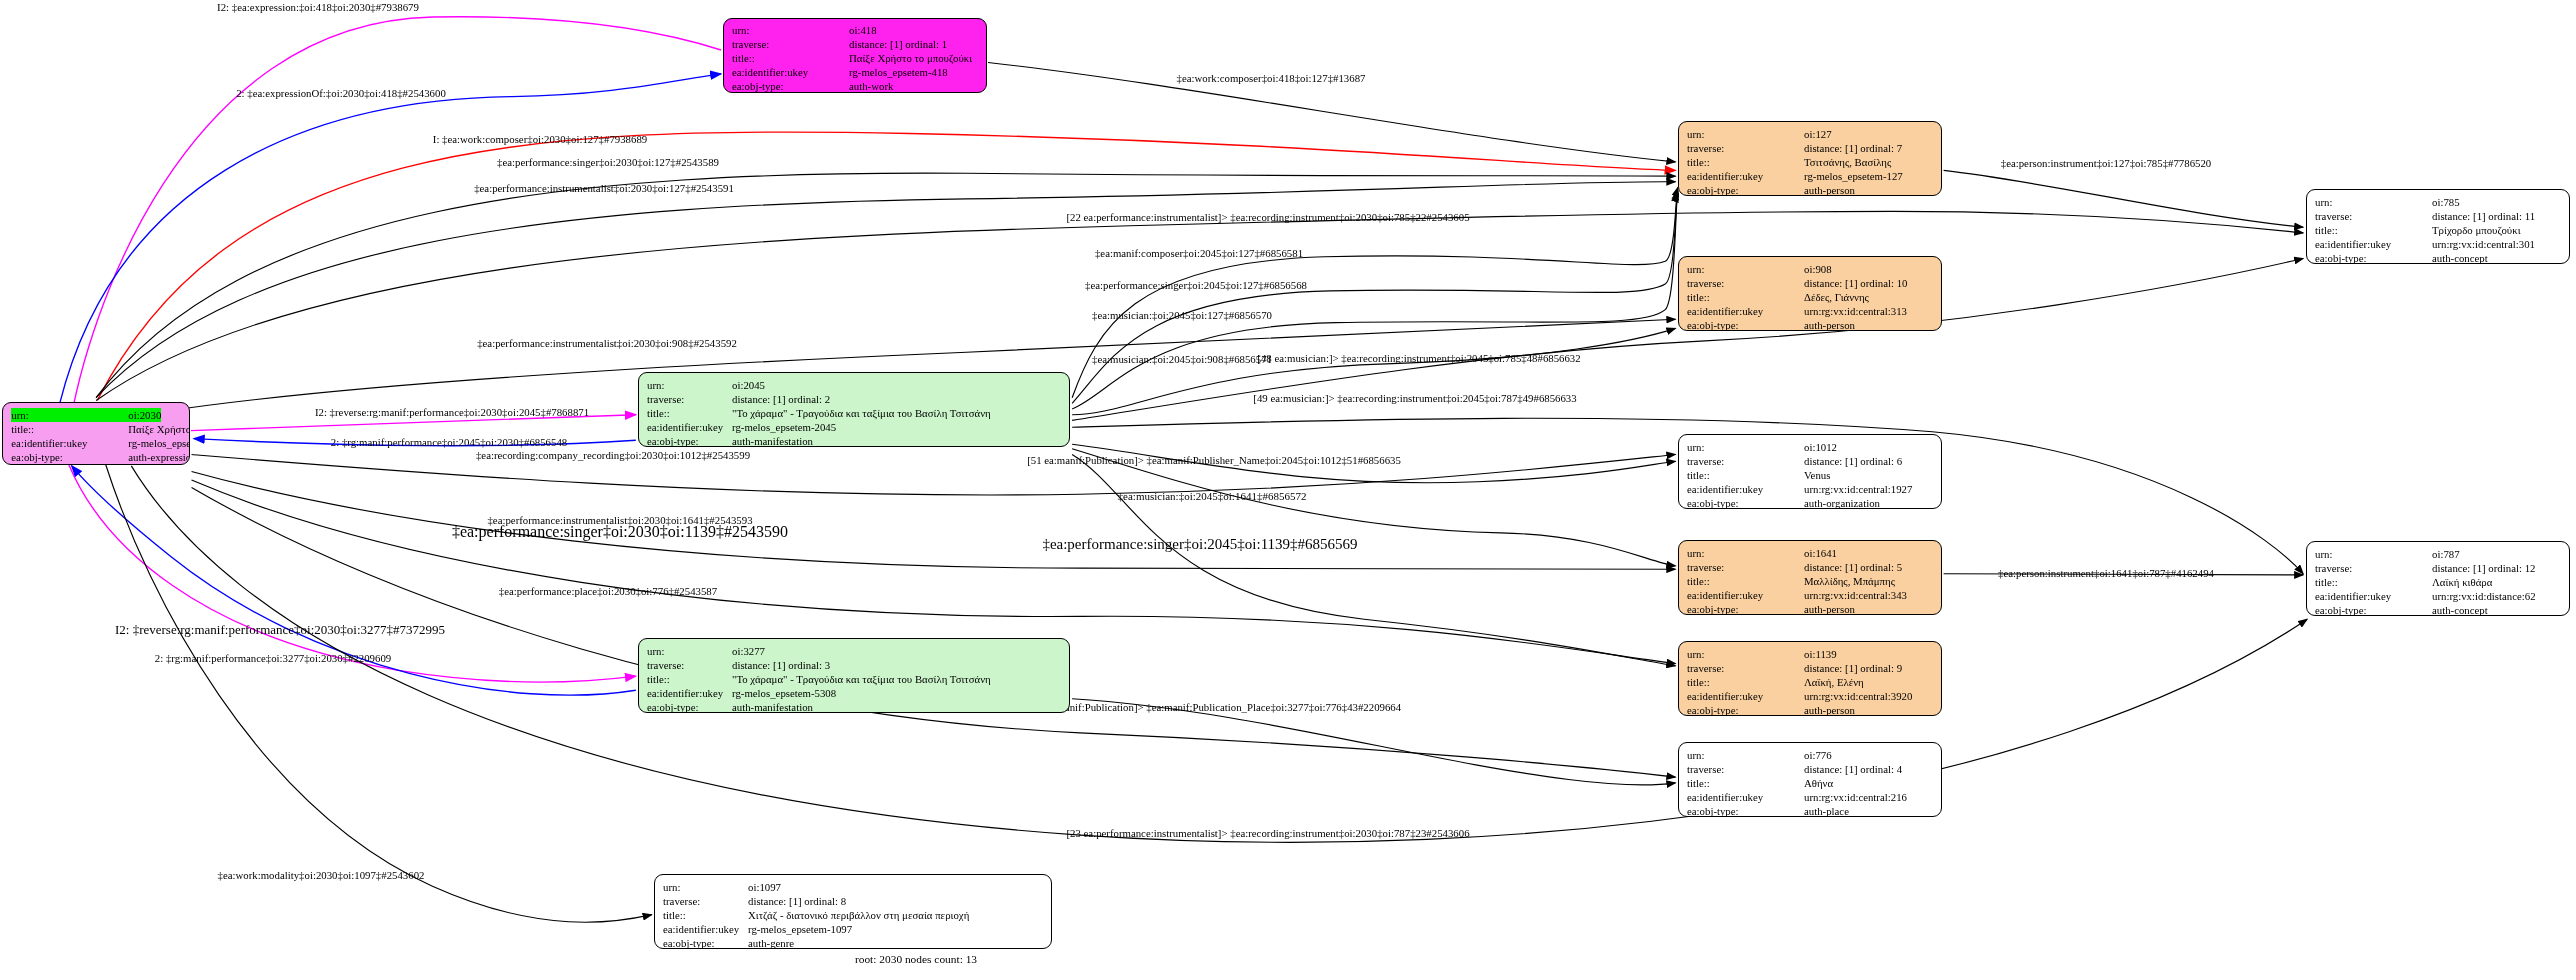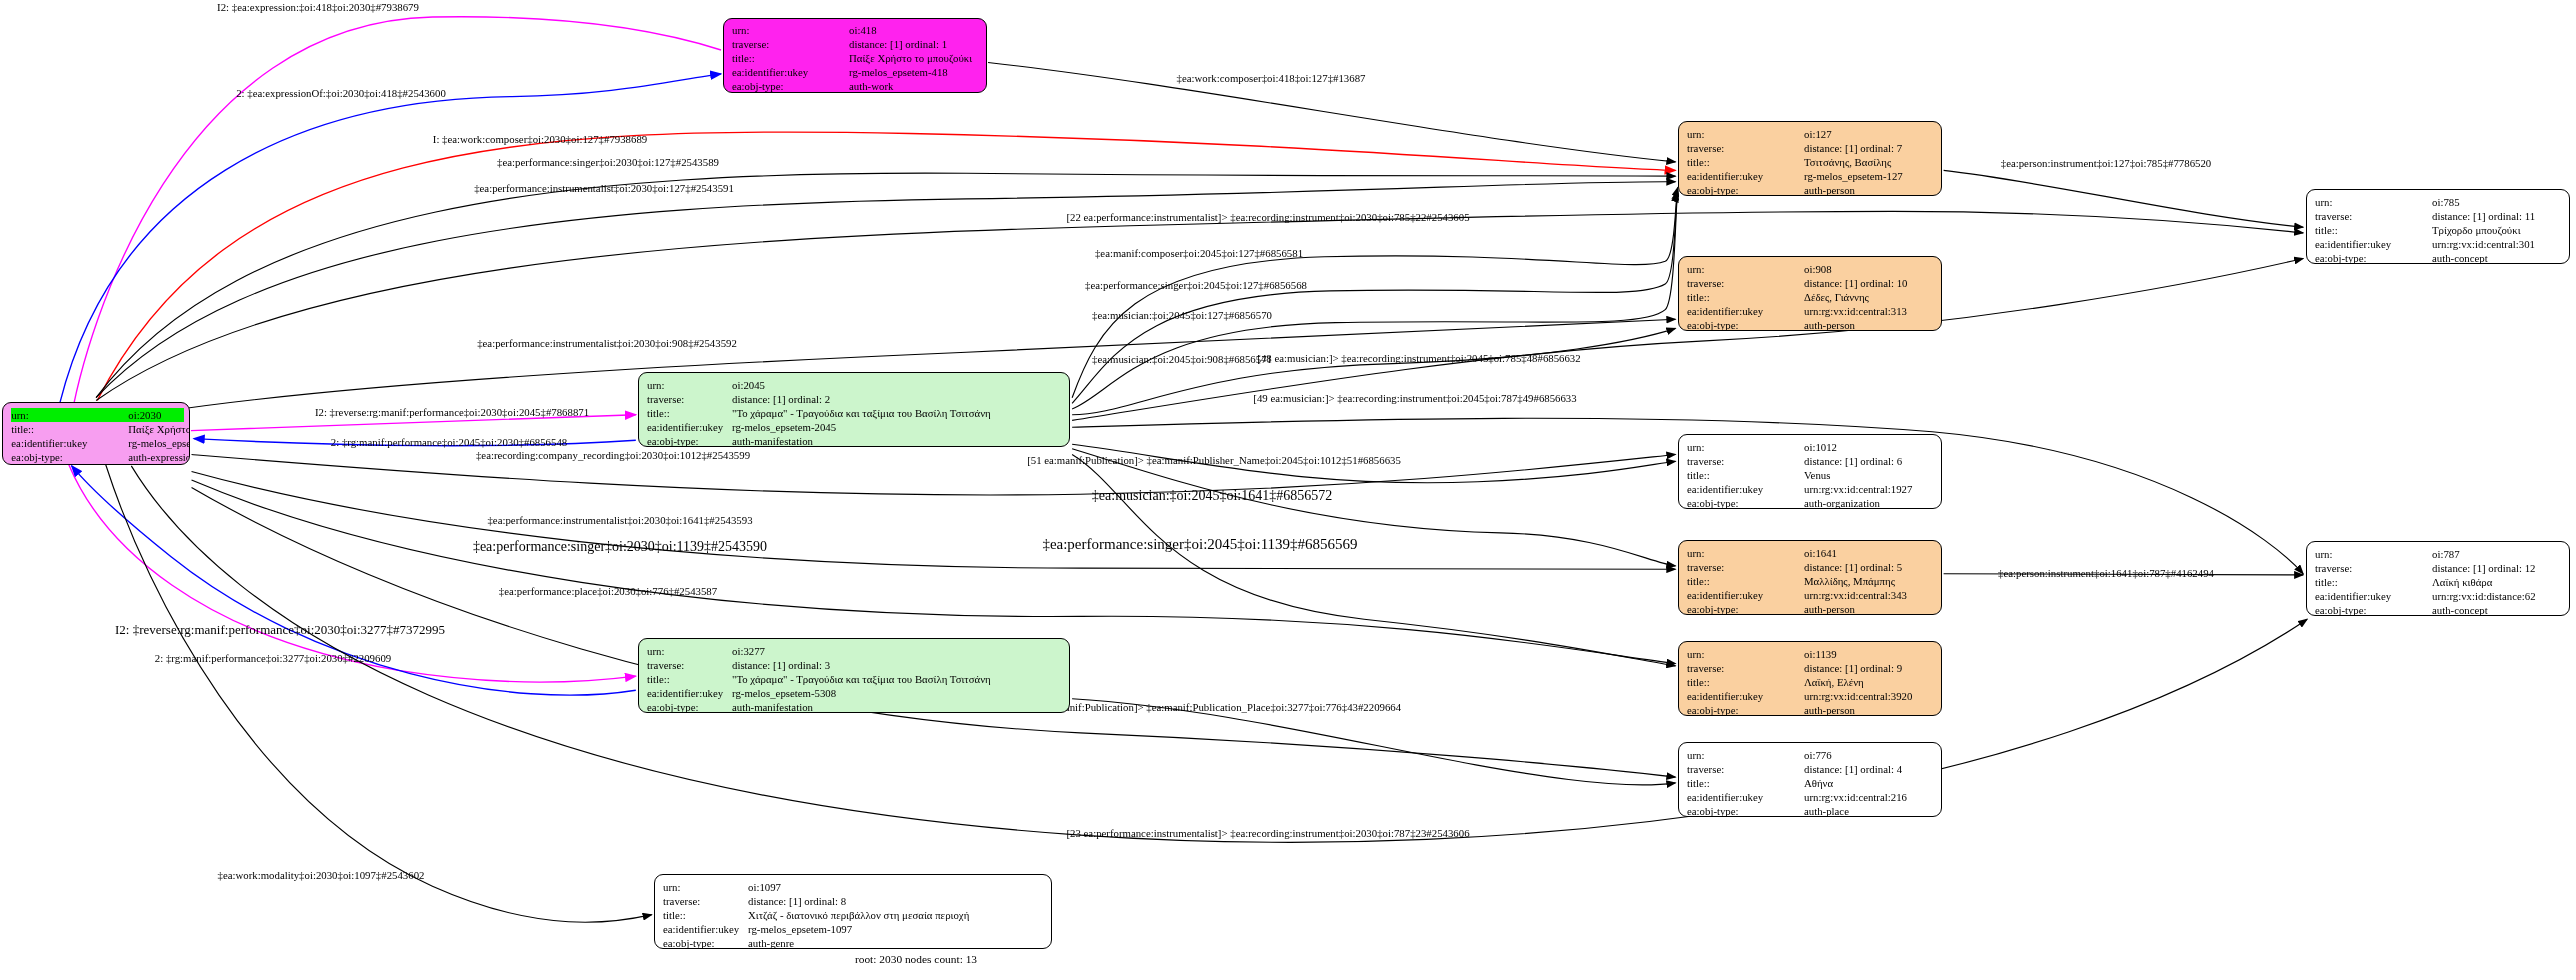--- a/index.html
+++ b/index.html
@@ -81,40 +81,40 @@
       <div class="elabel" style="left: 1268px; top: 217px; font-size: 10.8px;">[22 ea:performance:instrumentalist]&gt; ‡ea:recording:instrument‡oi:2030‡oi:785‡22#2543605</div>
       <div class="elabel" style="left: 1199px; top: 253px; font-size: 10.8px;">‡ea:manif:composer‡oi:2045‡oi:127‡#6856581</div>
       <div class="elabel" style="left: 1196px; top: 285px; font-size: 10.8px;">‡ea:performance:singer‡oi:2045‡oi:127‡#6856568</div>
       <div class="elabel" style="left: 1182px; top: 315px; font-size: 10.8px;">‡ea:musician:‡oi:2045‡oi:127‡#6856570</div>
       <div class="elabel" style="left: 1182px; top: 359px; font-size: 10.8px;">‡ea:musician:‡oi:2045‡oi:908‡#6856571</div>
       <div class="elabel" style="left: 607px; top: 343px; font-size: 10.8px;">‡ea:performance:instrumentalist‡oi:2030‡oi:908‡#2543592</div>
       <div class="elabel" style="left: 452px; top: 412px; font-size: 10.8px;">I2: ‡reverse:rg:manif:performance‡oi:2030‡oi:2045‡#7868871</div>
       <div class="elabel" style="left: 449px; top: 442px; font-size: 10.8px;">2: ‡rg:manif:performance‡oi:2045‡oi:2030‡#6856548</div>
       <div class="elabel" style="left: 613px; top: 455px; font-size: 10.8px;">‡ea:recording:company_recording‡oi:2030‡oi:1012‡#2543599</div>
       <div class="elabel" style="left: 1214px; top: 460px; font-size: 10.8px;">[51 ea:manif:Publication]&gt; ‡ea:manif:Publisher_Name‡oi:2045‡oi:1012‡51#6856635</div>
-      <div class="elabel" style="left: 1212px; top: 496px; font-size: 14px;">‡ea:musician:‡oi:2045‡oi:1641‡#6856572</div>
+      <div class="elabel" style="left: 1212px; top: 496px; font-size: 11px;">‡ea:musician:‡oi:2045‡oi:1641‡#6856572</div>
       <div class="elabel" style="left: 620px; top: 520px; font-size: 10.8px;">‡ea:performance:instrumentalist‡oi:2030‡oi:1641‡#2543593</div>
-      <div class="elabel" style="left: 620px; top: 547px; font-size: 14px;">‡ea:performance:singer‡oi:2030‡oi:1139‡#2543590</div>
+      <div class="elabel" style="left: 620px; top: 532px; font-size: 16px;">‡ea:performance:singer‡oi:2030‡oi:1139‡#2543590</div>
       <div class="elabel" style="left: 1200px; top: 544px; font-size: 15px;">‡ea:performance:singer‡oi:2045‡oi:1139‡#6856569</div>
       <div class="elabel" style="left: 608px; top: 591px; font-size: 10.8px;">‡ea:performance:place‡oi:2030‡oi:776‡#2543587</div>
       <div class="elabel" style="left: 280px; top: 630px; font-size: 13px;">I2: ‡reverse:rg:manif:performance‡oi:2030‡oi:3277‡#7372995</div>
       <div class="elabel" style="left: 273px; top: 658px; font-size: 10.8px;">2: ‡rg:manif:performance‡oi:3277‡oi:2030‡#2209609</div>
       <div class="elabel" style="left: 1214px; top: 707px; font-size: 10.8px;">[43 ea:manif:Publication]&gt; ‡ea:manif:Publication_Place‡oi:3277‡oi:776‡43#2209664</div>
       <div class="elabel" style="left: 1419px; top: 358px; font-size: 10.8px;">[48 ea:musician:]&gt; ‡ea:recording:instrument‡oi:2045‡oi:785‡48#6856632</div>
       <div class="elabel" style="left: 1415px; top: 398px; font-size: 10.8px;">[49 ea:musician:]&gt; ‡ea:recording:instrument‡oi:2045‡oi:787‡49#6856633</div>
       <div class="elabel" style="left: 2106px; top: 163px; font-size: 10.8px;">‡ea:person:instrument‡oi:127‡oi:785‡#7786520</div>
       <div class="elabel" style="left: 2106px; top: 573px; font-size: 10.8px;">‡ea:person:instrument‡oi:1641‡oi:787‡#4162494</div>
       <div class="elabel" style="left: 1268px; top: 833px; font-size: 10.8px;">[23 ea:performance:instrumentalist]&gt; ‡ea:recording:instrument‡oi:2030‡oi:787‡23#2543606</div>
       <div class="elabel" style="left: 321px; top: 875px; font-size: 10.8px;">‡ea:work:modality‡oi:2030‡oi:1097‡#2543602</div>
     </div>
   <div id="nodes">
       <div class="node n-pink" style="left: 2.3px; top: 402px; width: 188px; height: 63px; font-size: 10.8px;">
         <div class="row urnrow">
           <span class="k hl" style="width: 117px;">urn:</span>
-          <span class="v hl" style="padding-right: 23px;">oi:2030</span>
+          <span class="v hl" style="">oi:2030</span>
         </div>
         <div class="row">
           <span class="k" style="width: 117px;">title::</span>
           <span class="v">Παίξε Χρήστο το μπουζούκι</span>
         </div>
         <div class="row">
           <span class="k" style="width: 117px;">ea:identifier:ukey</span>
           <span class="v">rg-melos_epsetem-2030</span>
         </div>
         <div class="row">

